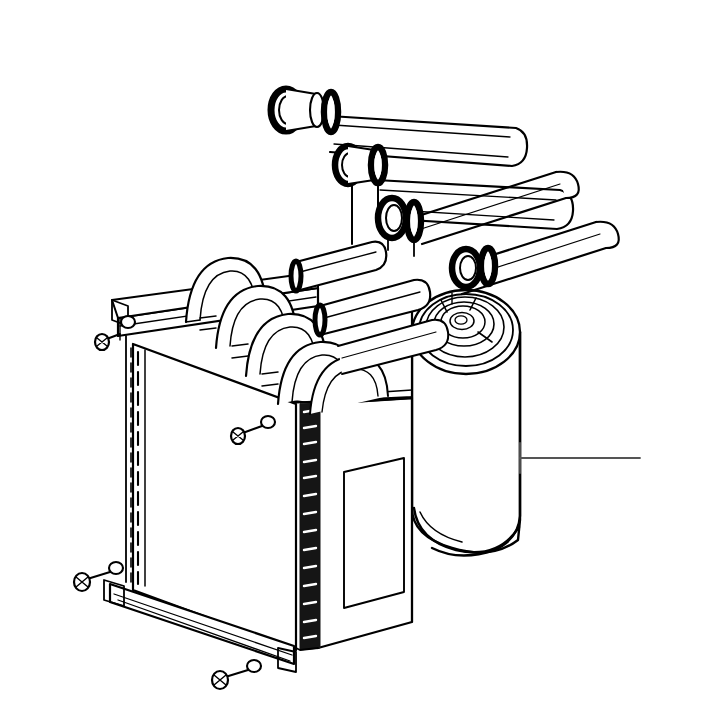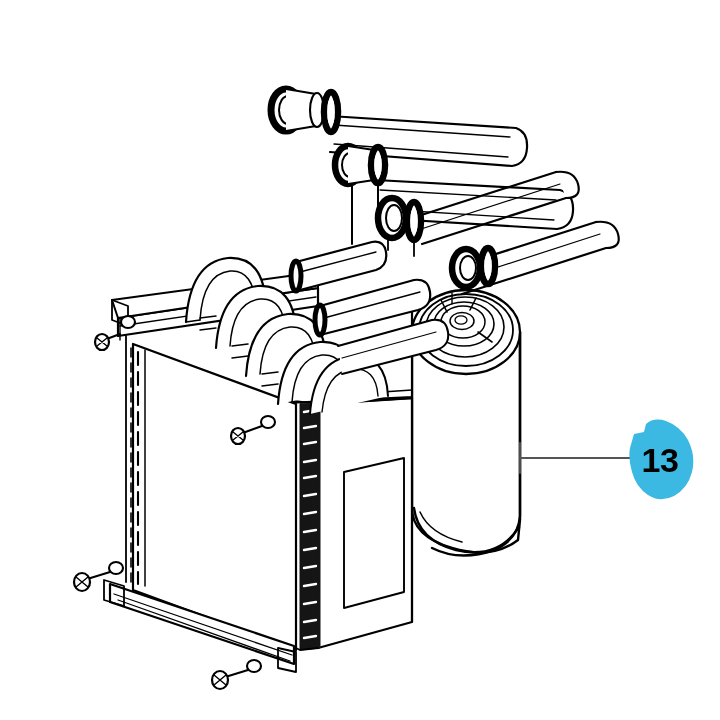--- a/index.html
+++ b/index.html
@@ -268,21 +268,14 @@
       </g>
 
       <g>
         <path d="M520 443 L520 473" stroke="#555555" stroke-width="1.8"></path>
         <path d="M520 458 L640 458" stroke="#555555" stroke-width="1.8"></path>
       </g>
 
     </g>
   </svg>
 
-  <div class="callout-wrap">
-    <svg class="callout-svg" viewBox="0 0 78 84">
-      <path d="M14 16 L24 14 L26 6 Q34 -1 46 3 Q60 8 68 22 Q76 38 72 54
-               Q68 70 54 78 Q40 85 28 77 Q16 69 12 54 Q8 40 10 30 Z" fill="#3bb9e3" stroke="none"></path>
-    </svg>
-    <div class="callout-label">13</div>
-  </div>
 
 </div>
 
 </body></html>

